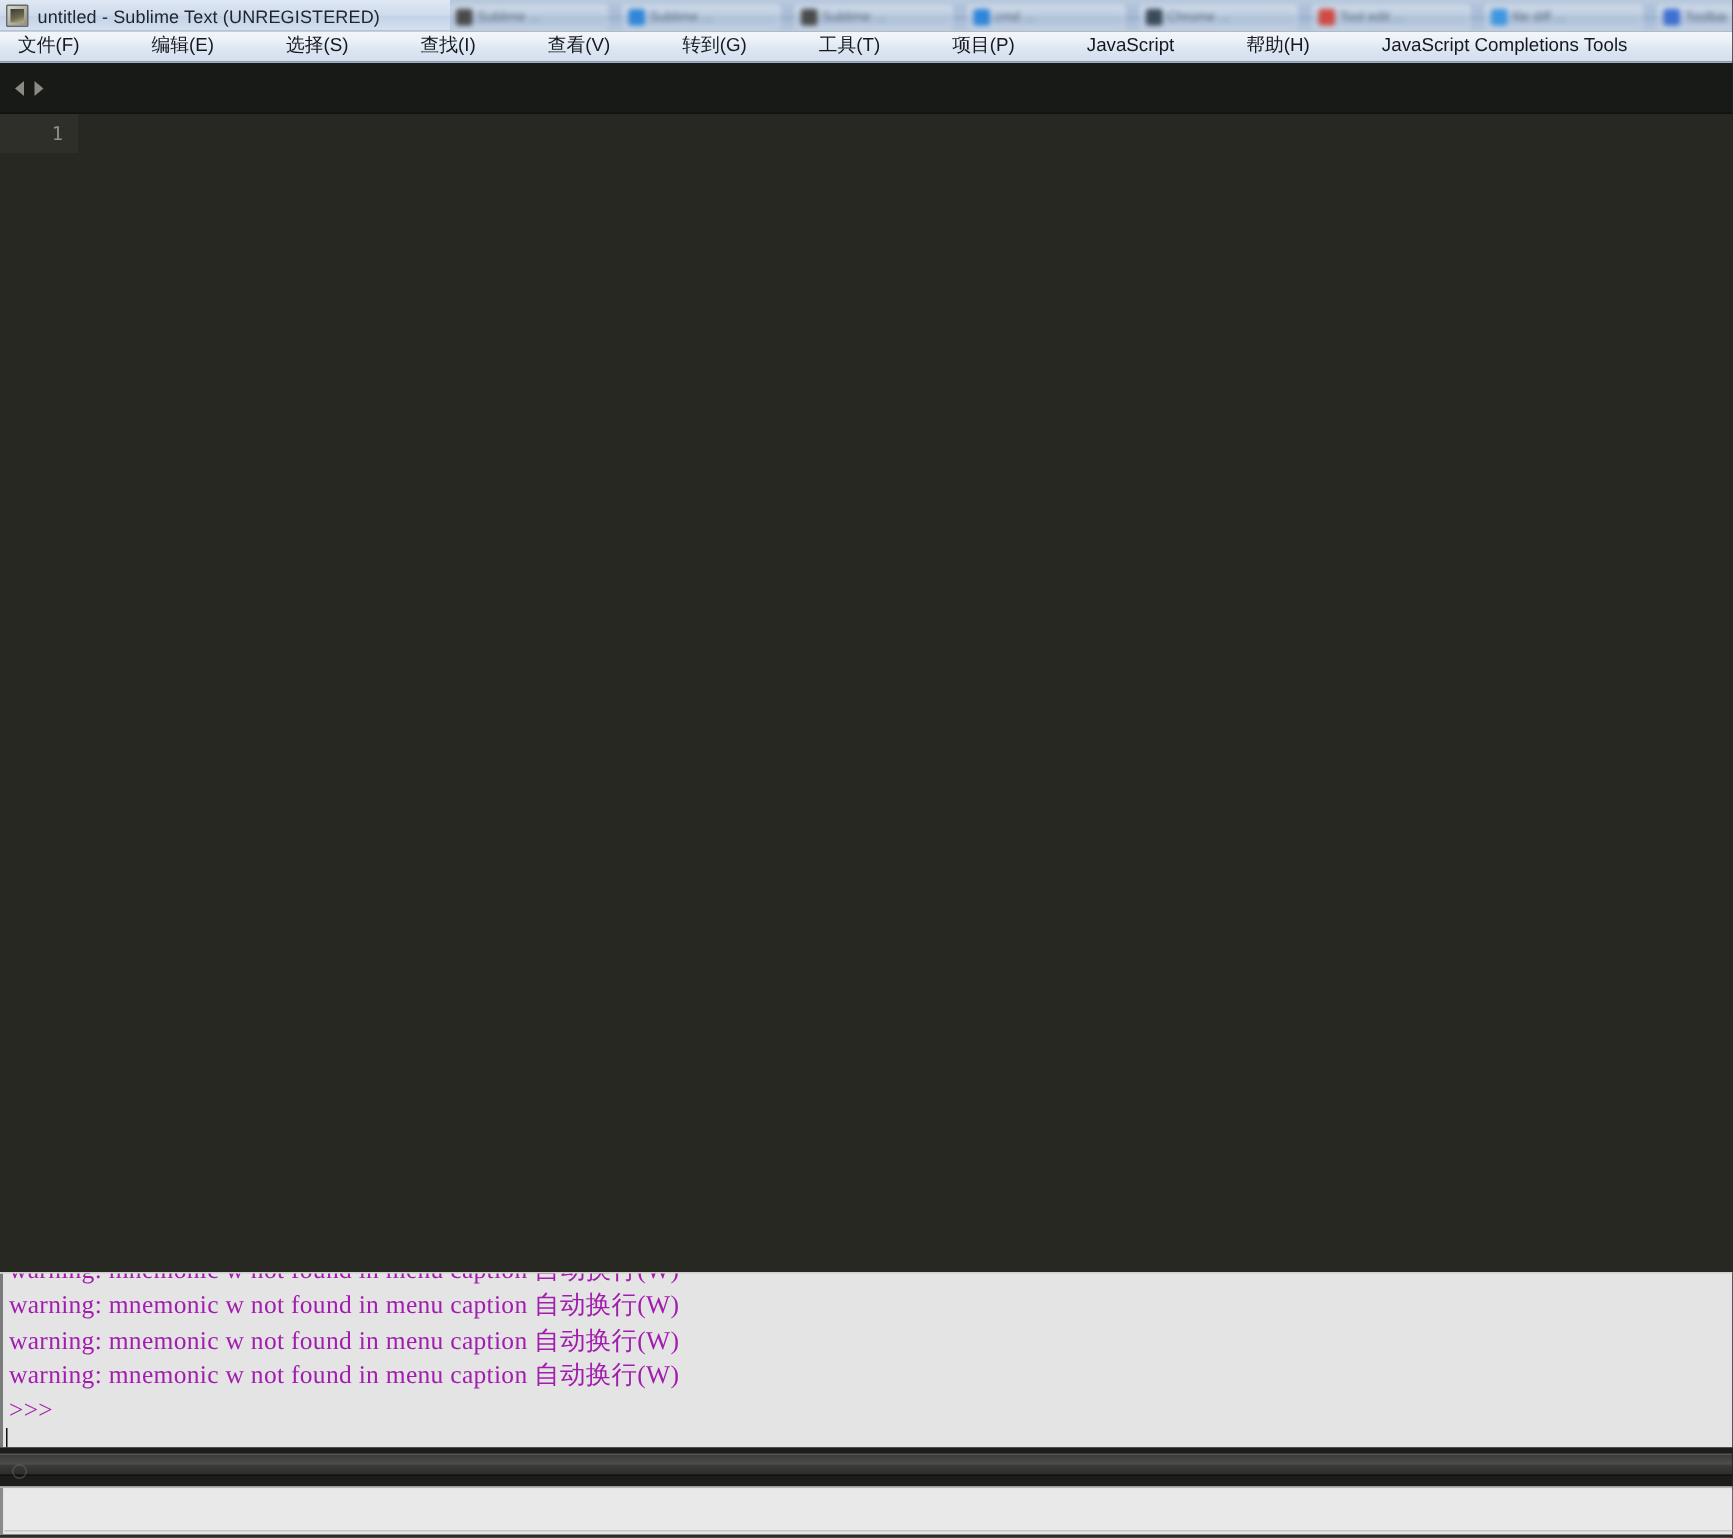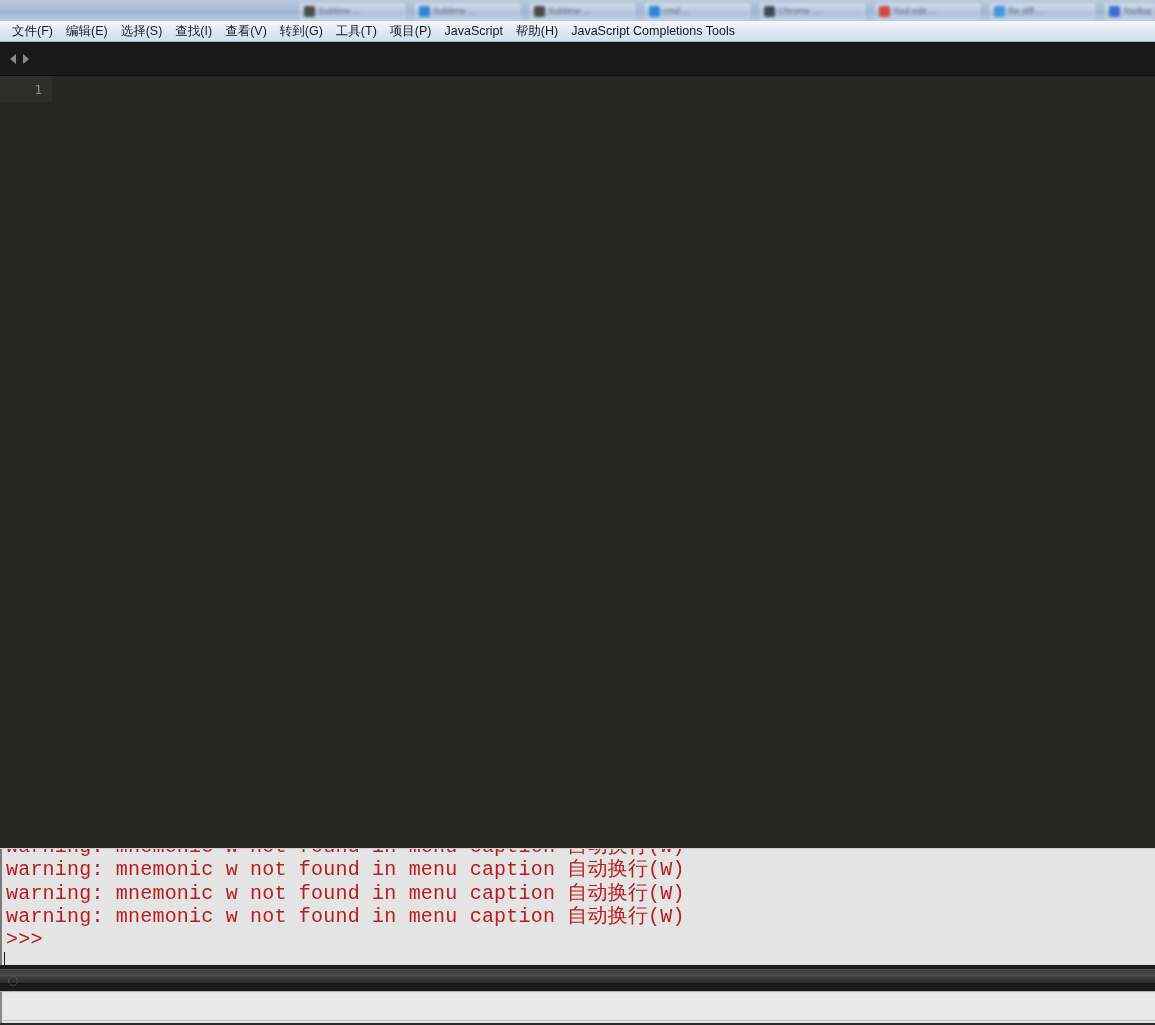--- a/index.html
+++ b/index.html
@@ -99,22 +99,23 @@
 
   
   .menubar {
     position: absolute;
     left: 0; top: 21px;
     width: 1155px; height: 21px;
     background: linear-gradient(to bottom,
         #f3f6fb 0%, #eaeff7 35%, #dde5f1 60%, #d4deed 100%);
     border-bottom: 1px solid #9fb0c6;
     display: flex;
-    align-items: center;
+    align-items: flex-start;
     padding-left: 6px;
+    gap: 35px;
   }
   .menu-item {
     font-size: 12.5px;
     color: #15191f;
     padding: 2px 7px 2px 6px;
     white-space: nowrap;
     cursor: default;
     line-height: 15px;
   }
 
@@ -204,24 +205,24 @@
     background: #7b7b7b;
   }
   .console-scroll {
     position: absolute;
     left: 3px; right: 0;
     top: -14px;
     bottom: 0;
     padding: 0 0 0 3px;
   }
   .console-line {
-    font-family: Liberation Mono, monospace;
-    font-size: 20px;
+    font-family: Liberation Serif, serif;
+    font-size: 17px;
     line-height: 23.3px;
-    color: #b91c1c;
+    color: #a21caf;
     white-space: pre;
     letter-spacing: 0.2px;
   }
   .console-line.clipped { opacity: 1; }
 
   .console-caret {
     position: absolute;
     left: 4px;
     top: 103px;
     width: 1px;
@@ -316,20 +317,24 @@
     <div class="bg-win" style="left:990px;width:105px;">
       <span class="bw-ico" style="background:#3f97e0;"></span>
       <span class="bw-txt">file diff ...</span>
     </div>
     <div class="bg-win" style="left:1105px;width:50px;">
       <span class="bw-ico" style="background:#3f6fd0;"></span>
       <span class="bw-txt">Toolbar</span>
     </div>
   </div>
 
+  <div class="titlebar">
+    <span class="app-icon"></span>
+    <span class="title-text">untitled - Sublime Text (UNREGISTERED)</span>
+  </div>
 
   <div class="menubar">
     <div class="menu-item">文件(F)</div>
     <div class="menu-item">编辑(E)</div>
     <div class="menu-item">选择(S)</div>
     <div class="menu-item">查找(I)</div>
     <div class="menu-item">查看(V)</div>
     <div class="menu-item">转到(G)</div>
     <div class="menu-item">工具(T)</div>
     <div class="menu-item">项目(P)</div>

